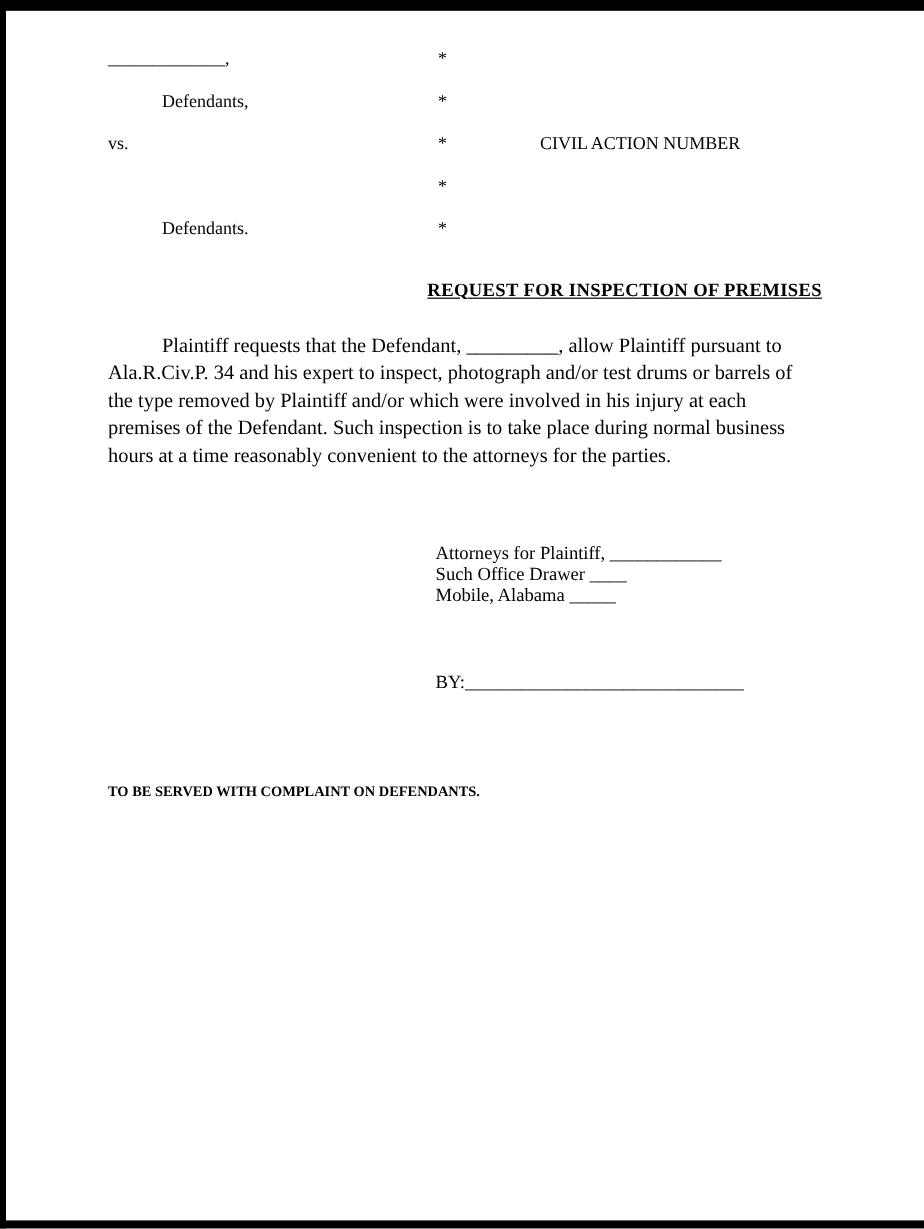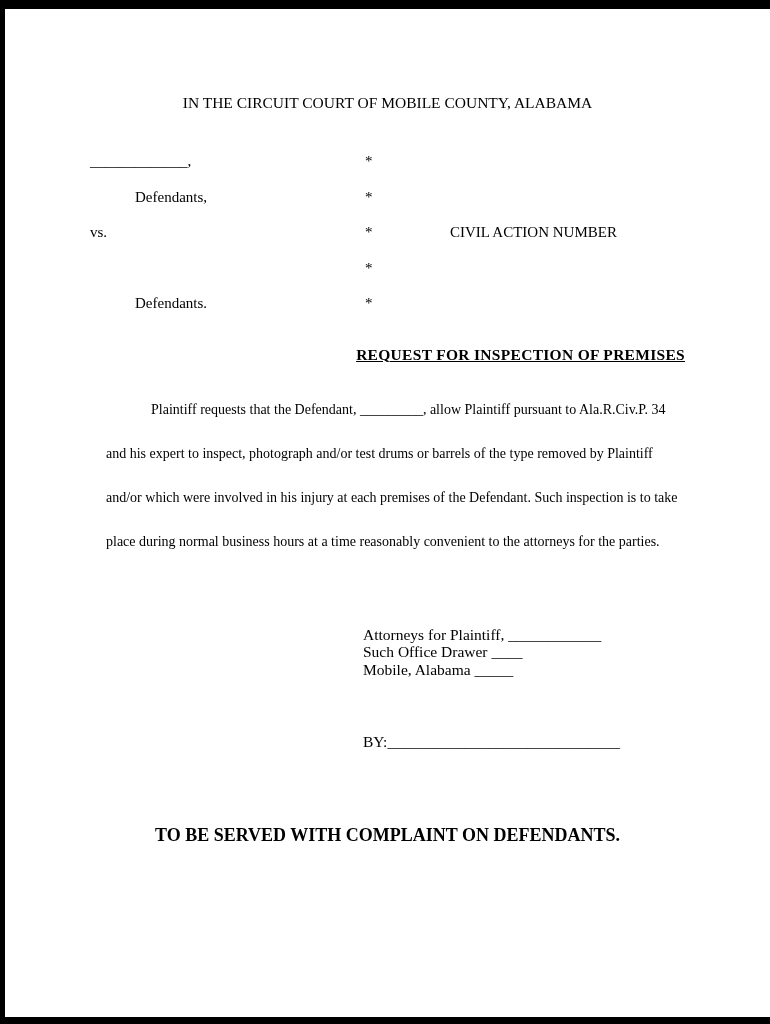--- a/index.html
+++ b/index.html
@@ -51,55 +51,52 @@
   .doc-heading {
     margin-top: 24px;
     text-align: right;
     font-size: 15.5px;
     font-weight: bold;
     text-decoration: underline;
     letter-spacing: 0.3px;
   }
   .body-paragraph {
     margin-top: 24px;
-    font-size: 14px;
-    line-height: 44px;
+    font-size: 17px;
+    line-height: 23px;
     text-indent: 45px;
-    margin-left: 16px;
   }
   .signature-block {
     margin-top: 62px;
     margin-left: 273px;
     font-size: 15.5px;
     line-height: 17.5px;
   }
   .by-line {
     margin-top: 55px;
     margin-left: 273px;
     font-size: 15.5px;
   }
   .service-instruction {
     margin-top: 74px;
-    font-size: 18px;
+    font-size: 12px;
     font-weight: bold;
-    text-align: center;
   }
 </style>
 </head>
 <body>
 
 <div class="page">
 
   <div class="scan-edge-top"></div>
   <div class="scan-edge-left"></div>
   <div class="scan-edge-bottom"></div>
 
   <div class="content">
 
-    <div class="court-title">IN THE CIRCUIT COURT OF MOBILE COUNTY, ALABAMA</div>
 
     <div class="caption">
 
       <div class="caption-row">
         <div class="caption-left">_____________,</div>
         <div class="caption-star">*</div>
         <div class="caption-right"></div>
       </div>
 
       <div class="caption-row">

